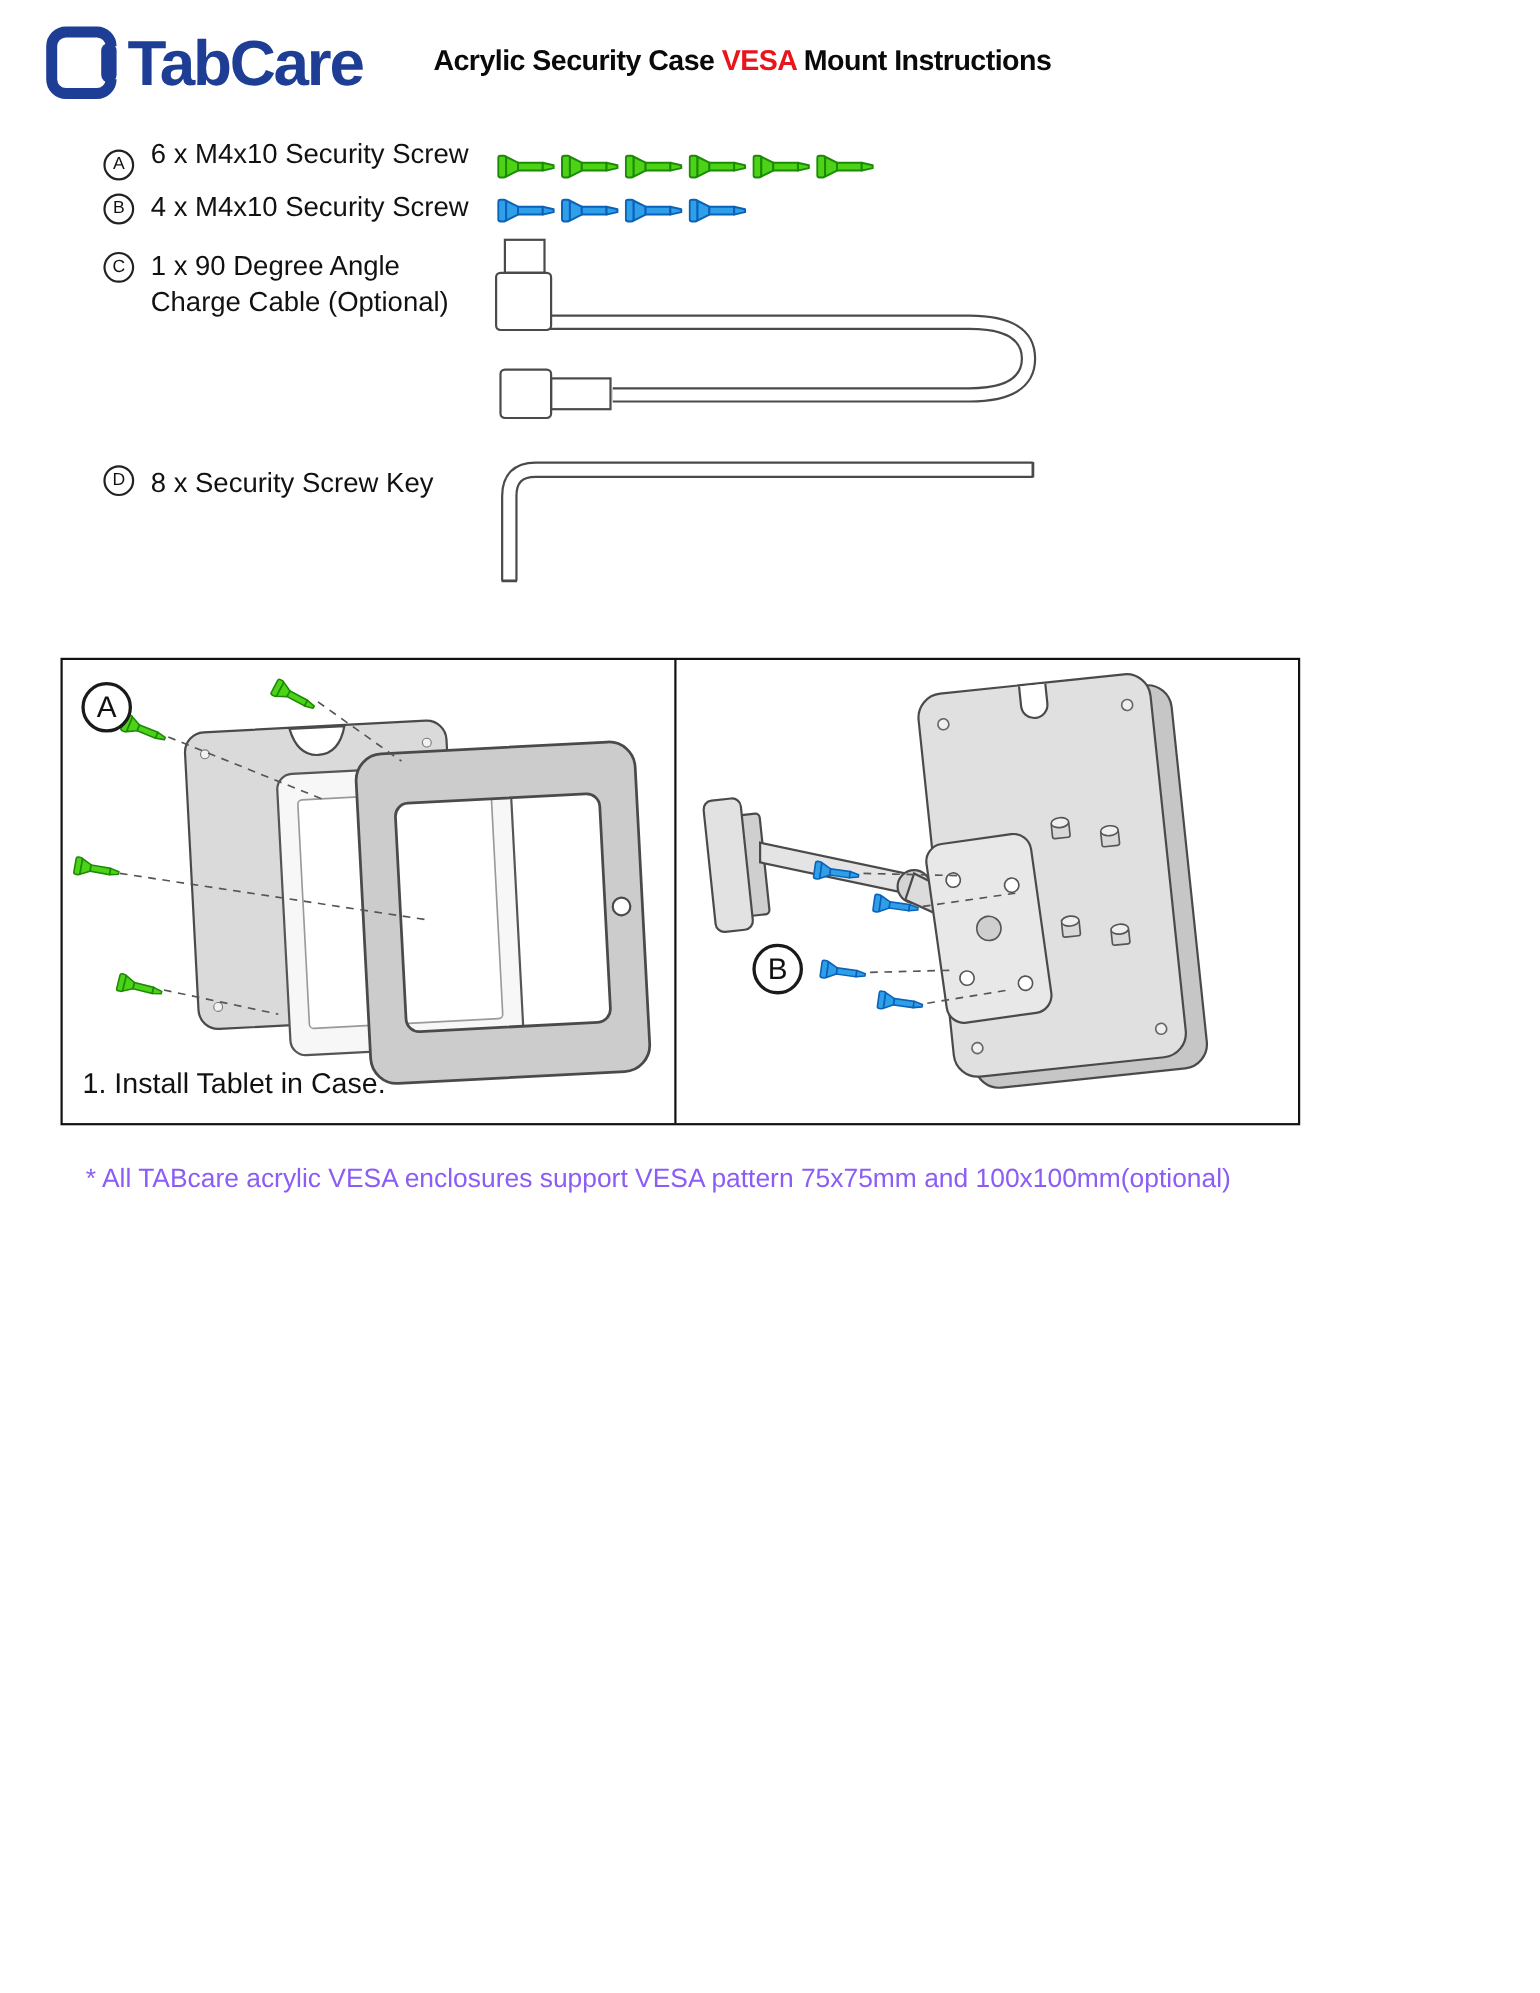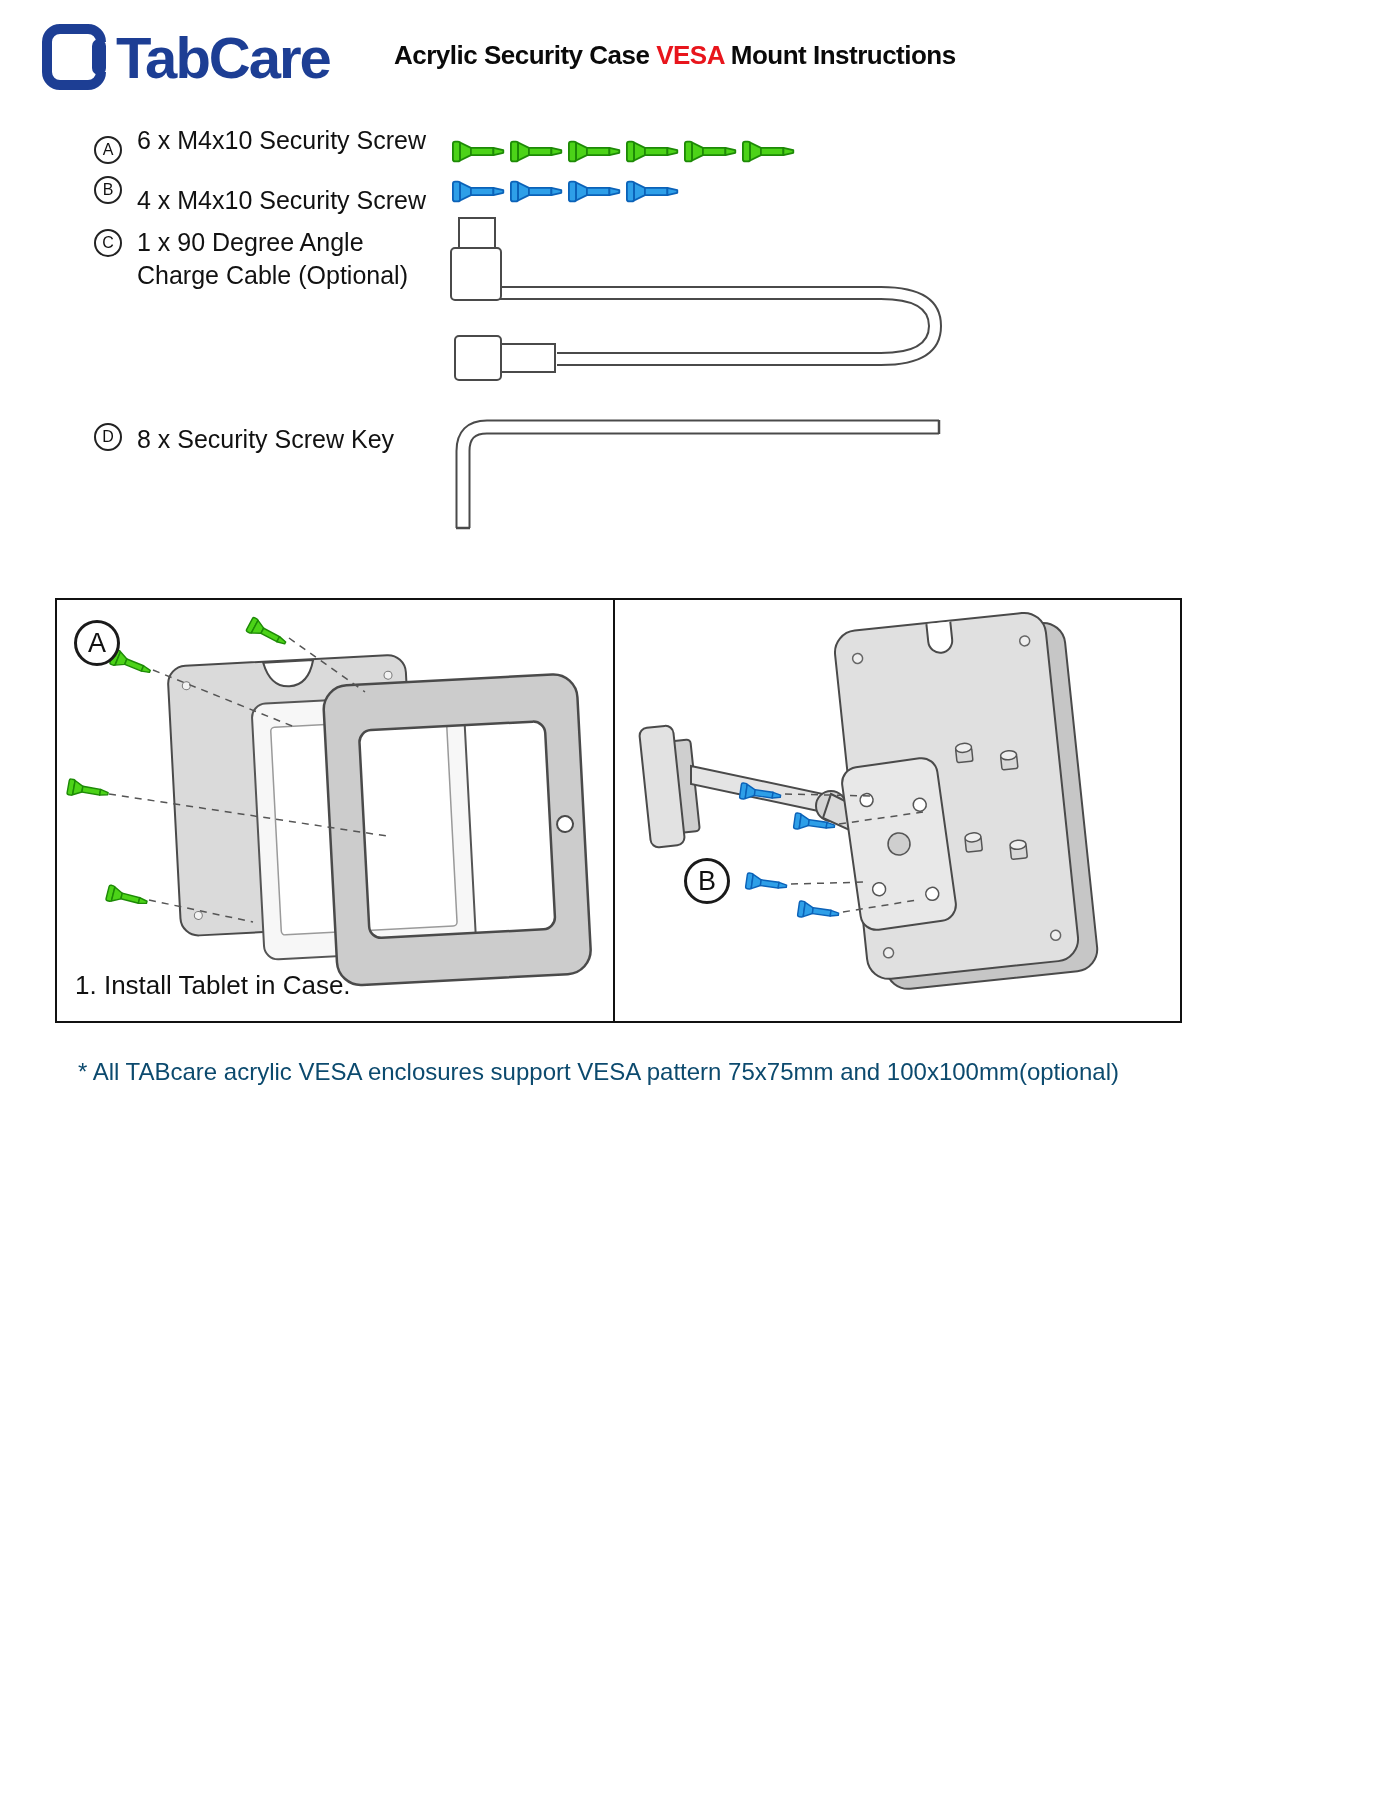--- a/index.html
+++ b/index.html
@@ -29,21 +29,21 @@
             border:2px solid #111; background:#fff; }
   .divider { position:absolute; left:556px; top:0; bottom:0; width:2px; background:#111; }
   .panel-svg { position:absolute; top:0; height:421px; }
   .panel-svg.left { left:0; width:556px; }
   .panel-svg.right { left:558px; width:565px; }
   .badge-lg { position:absolute; width:46px; height:46px; border:3px solid #1a1a1a; border-radius:50%;
               display:flex; align-items:center; justify-content:center; font-size:27px; color:#111;
               background:#fff; }
   .caption { position:absolute; font-size:26px; color:#111; white-space:nowrap; }
 
-  .footnote { position:absolute; left:78px; top:1058px; font-size:24px; color:#0c4a6e; }
+  .footnote { position:absolute; left:78px; top:1058px; font-size:24px; color:#8b5cf6; }
 
   
   .screw-green { --sf:var(--green-fill,#4cd318); --ss:var(--green-stroke,#1d8a06); }
   .screw-blue  { --sf:var(--blue-fill,#2e9fe8);  --ss:var(--blue-stroke,#0b62b8); }
 </style>
 </head>
 <body>
 
 <div class="page">
 
@@ -83,21 +83,21 @@
       </svg>
       <svg class="screw" viewBox="0 0 60 24">
         <use href="#screw-sym"></use>
       </svg>
       <svg class="screw" viewBox="0 0 60 24">
         <use href="#screw-sym"></use>
       </svg>
     </div>
 
   <div class="badge" style="left:94px;top:176px">B</div>
-  <div class="part-label" style="left:137px;top:184px">4 x M4x10 Security Screw</div>
+  <div class="part-label" style="left:137px;top:172px">4 x M4x10 Security Screw</div>
   <div class="screw-row" style="left: 452px; top: 178px; --sf: #2e9fe8; --ss: #0b62b8;">
       <svg class="screw" viewBox="0 0 60 24">
         <use href="#screw-sym"></use>
       </svg>
       <svg class="screw" viewBox="0 0 60 24">
         <use href="#screw-sym"></use>
       </svg>
       <svg class="screw" viewBox="0 0 60 24">
         <use href="#screw-sym"></use>
       </svg>

